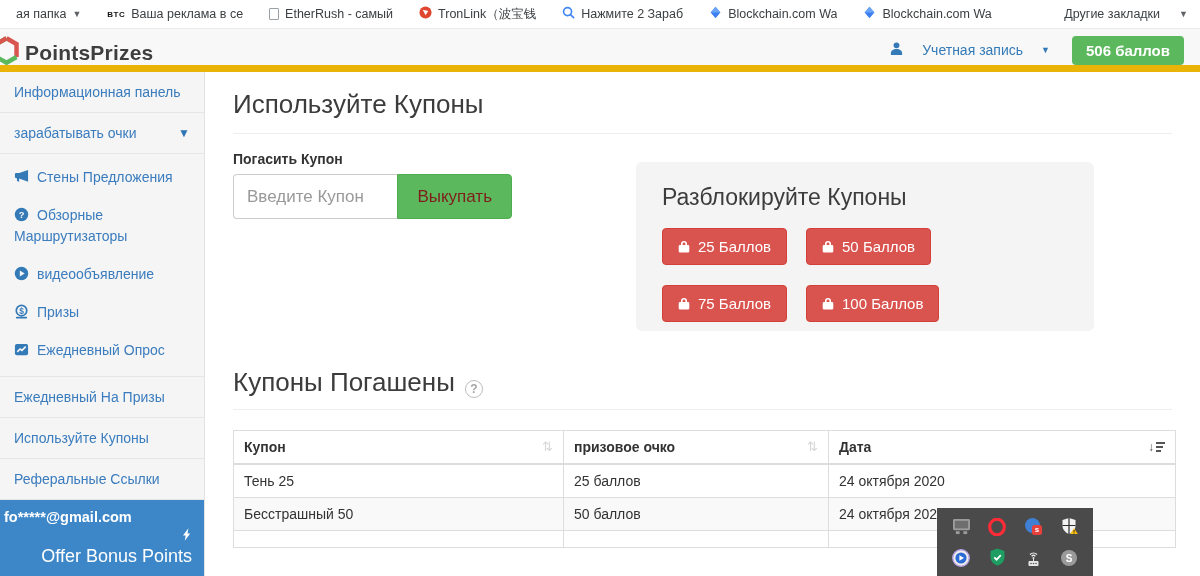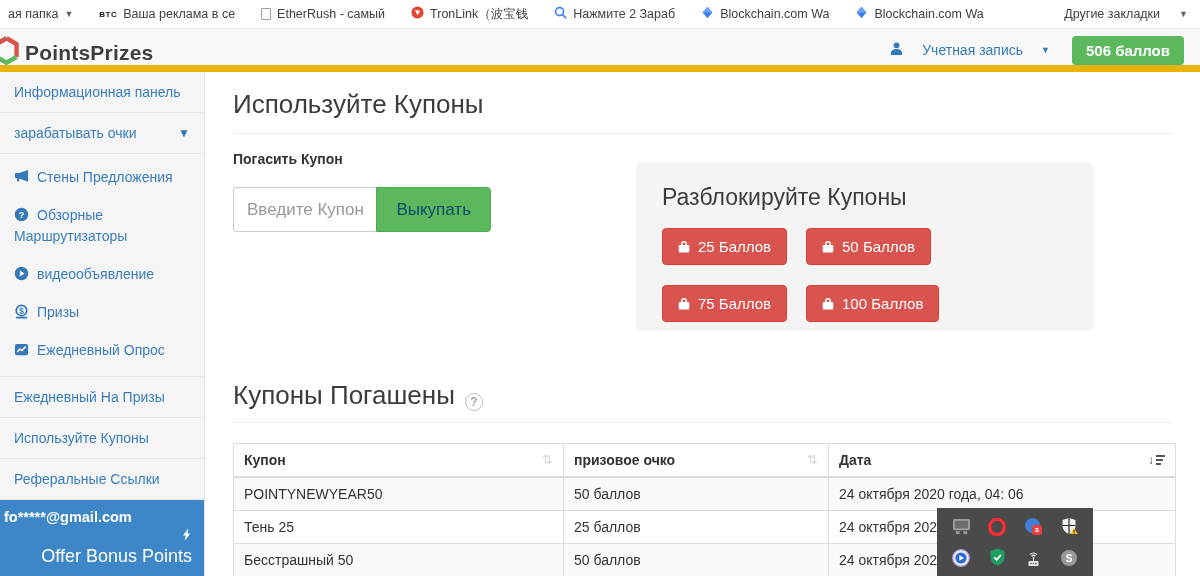--- a/index.html
+++ b/index.html
@@ -5,21 +5,21 @@
   * { box-sizing: border-box; margin: 0; padding: 0; }
   html,body { width:1200px; height:576px; }
   body {
     position: relative; overflow: hidden; background: #fff;
     font-family: "Liberation Sans", sans-serif; color:#333;
   }
 
   
   .bookmarks { position:absolute; top:0; left:0; width:1200px; height:29px;
     background:#fff; border-bottom:1px solid #e8eaed;
-    display:flex; align-items:center; padding:0 12px 0 8px; gap:26px;
+    display:flex; align-items:center; padding:0 12px 0 16px; gap:26px;
     font-size:12.5px; color:#3c4043; white-space:nowrap; }
   .bm { display:flex; align-items:center; gap:6px; cursor:pointer; overflow:hidden; }
   .bm-label { max-width:112px; overflow:hidden; }
   .caret { color:#5f6368; font-size:9px; }
   .bm-btc { font-size:8px; font-weight:bold; color:#111; letter-spacing:.5px; }
   .bm-page { width:10px; height:12px; border:1px solid #9aa0a6; border-radius:1px; }
   .bm-other { margin-left:auto; display:flex; align-items:center; gap:19px; }
 
   
   .header { position:absolute; top:29px; left:0; width:1200px; height:43px;
@@ -44,26 +44,26 @@
   .acct-block { background:#3d87c9; padding:9px 12px 11px 10px; color:#fff; border-bottom:1px solid #2e71ad; cursor:pointer; }
   .acct-email { font-weight:bold; font-size:14.5px; margin-left:-6px; }
   .acct-action { font-size:18px; margin-top:3px; display:flex; align-items:flex-end; gap:5px;flex-direction:column; }
 
   
   .main { position:absolute; top:72px; left:206px; width:994px; height:504px; background:#fff; }
   .content { padding:0 28px 0 27px; position:relative; height:100%; }
   h1.page-title { margin-top:17px; font-size:26px; font-weight:400; color:#3c3c3c; }
   hr.rule { border:none; border-top:1px solid #eee; margin-top:13px; }
   .form-label { margin-top:17px; font-weight:bold; font-size:14px; color:#333; }
-  .input-group { margin-top:20px; display:flex; width:258px; height:45px; }
+  .input-group { margin-top:7px; display:flex; width:279px; height:45px; }
   .coupon-input { flex:1; min-width:0; border:1px solid #ccc; border-right:none;
     border-radius:4px 0 0 4px; padding:0 13px; font-size:17px; color:#555;
     font-family:"Liberation Sans", sans-serif; outline:none; }
   .coupon-input::placeholder { color:#999; }
-  .redeem-btn { background:#5cb85c; border:1px solid #4cae4c; color:#0c4a6e; font-size:17px;
+  .redeem-btn { background:#5cb85c; border:1px solid #4cae4c; color:#7f1d1d; font-size:17px;
     padding:0 19px; border-radius:0 4px 4px 0; cursor:pointer; font-family:"Liberation Sans", sans-serif; }
 
   .unlock-panel { position:absolute; left:430px; top:73px; width:458px; height:169px;
     background:#f4f4f4; border-radius:6px; padding:22px 26px; }
   .unlock-title { font-size:23px; font-weight:400; color:#3c3c3c; }
   .unlock-btns { margin-top:17px; display:flex; flex-wrap:wrap; gap:20px 19px; width:380px; }
   .lock-btn { display:inline-flex; align-items:center; gap:8px; background:#d9534f;
     border:1px solid #d43f3a; color:#fff; font-size:15px; padding:9px 15px;
     border-radius:4px; cursor:pointer; font-family:"Liberation Sans", sans-serif; }
 
@@ -301,25 +301,20 @@
                 <span class="sa-bars">
                   <i></i>
                   <i></i>
                   <i></i>
                 </span>
               </span>
           </th>
         </tr>
       </thead>
       <tbody>
-        <tr class="striped">
-          <td>POINTYNEWYEAR50</td>
-          <td>50 баллов</td>
-          <td>24 октября 2020 года, 04: 06</td>
-        </tr>
         <tr>
           <td>Тень 25</td>
           <td>25 баллов</td>
           <td>24 октября 2020</td>
         </tr>
         <tr class="striped">
           <td>Бесстрашный 50</td>
           <td>50 баллов</td>
           <td>24 октября 2020</td>
         </tr>

